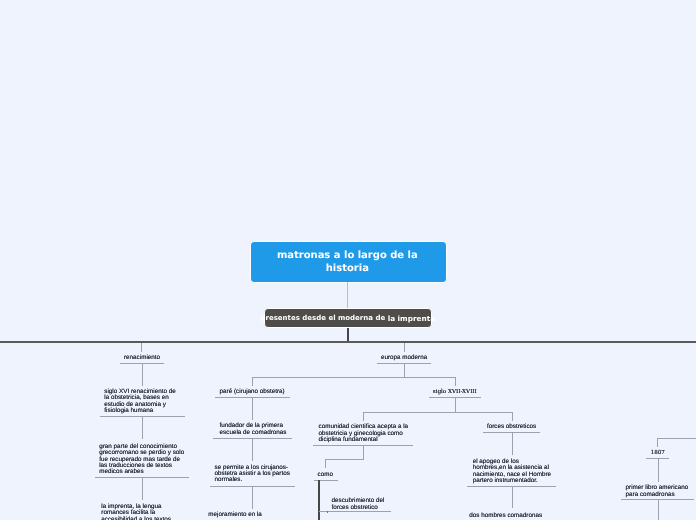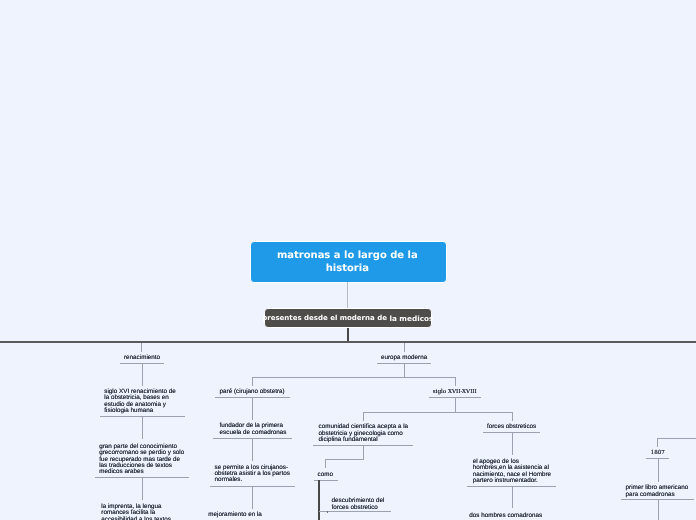--- a/index.html
+++ b/index.html
@@ -36,21 +36,21 @@
 <body>
 
 <div id="canvas">
 
   <div class="root" style="left:250px;top:240.5px;width:197px;height:42px;">
     <span>matronas a lo largo de la historia</span>
   </div>
   <div class="vl" style="left:347px;top:282px;height:26px;background:#b8bcc8;"></div>
 
   <div class="lvl1" style="left:263.6px;top:307.9px;width:168.4px;height:20.1px;">
-    <span>presentes desde el moderna de </span><span class="l1sub">la medicos</span>
+    <span>presentes desde el moderna de </span><span class="l1sub">la imprenta</span>
   </div>
   <div class="vl-dk" style="left:346.5px;top:327.5px;height:15px;"></div>
   <div class="hl-dk" style="left:0px;top:341px;width:696px;"></div>
 
   <div class="vl" style="left:141px;top:342.5px;height:9.5px;"></div>
   <div class="tn" style="left:124px;top:354.9px;">renacimiento</div>
   <div class="ul" style="left:119.5px;top:363.1px;width:44.5px;"></div>
 
   <div class="vl" style="left:141.5px;top:362.5px;height:23.5px;"></div>
   <div class="tn" style="left:104.3px;top:388.8px;">siglo XVI renacimiento de

